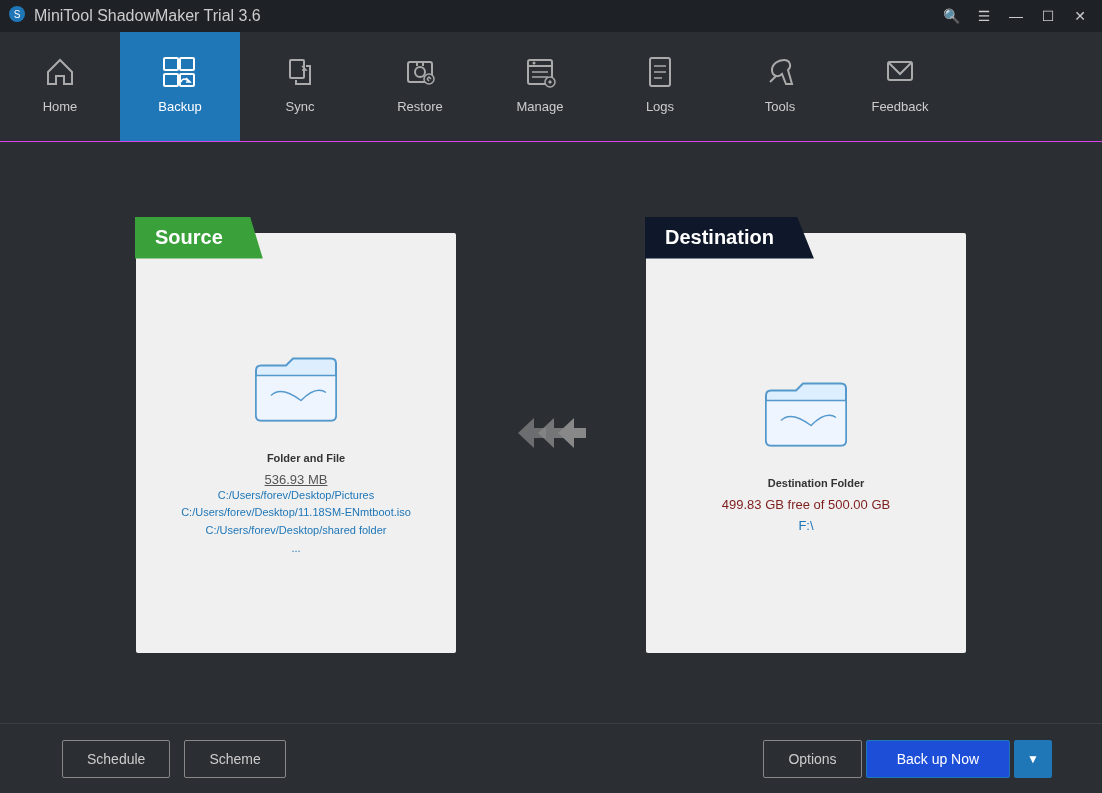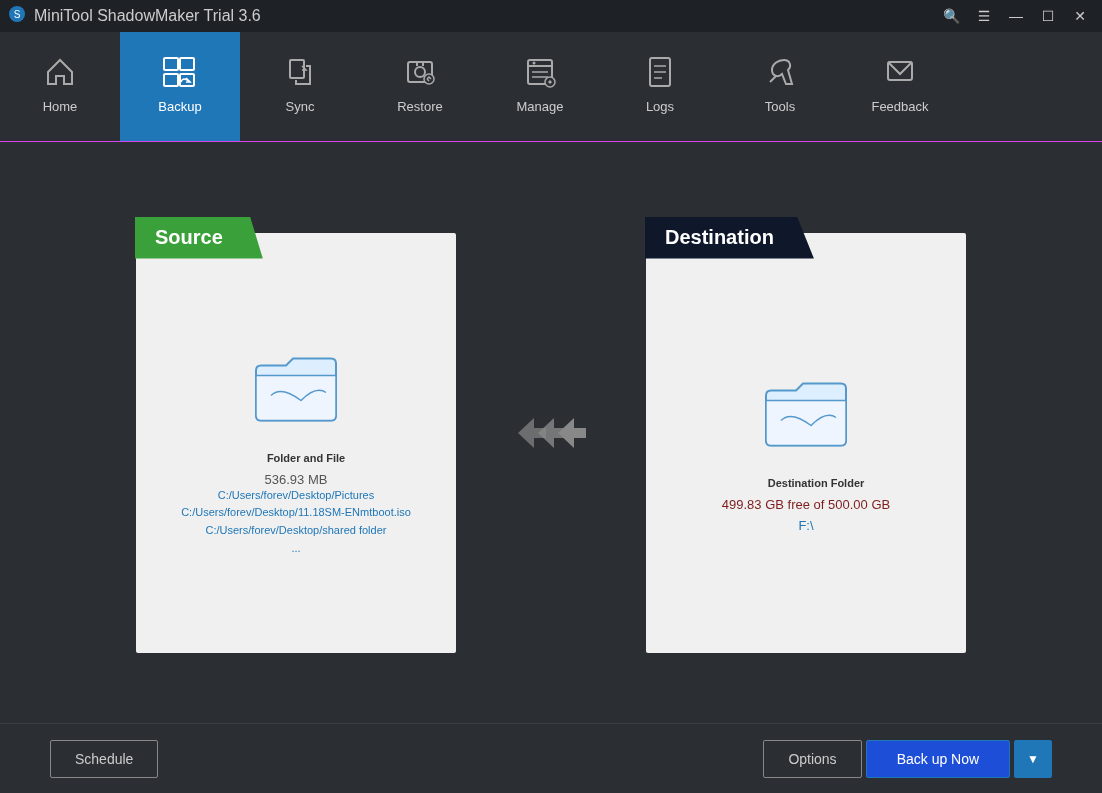--- a/index.html
+++ b/index.html
@@ -141,20 +141,21 @@
       font-size: 11px;
       font-weight: bold;
       color: #333;
       margin-bottom: 8px;
       margin-left: 20px;
     }
     .card-size {
       font-size: 13px;
       color: #555;
       margin-bottom: 0;
+      text-decoration: underline;
     }
     .card-paths {
       font-size: 11px;
       color: #2077b8;
       text-align: center;
       line-height: 1.6;
     }
     .card-free {
       font-size: 13px;
       color: #7f1d1d;
@@ -180,20 +181,21 @@
       background: #2b2f33;
       display: flex;
       align-items: center;
       justify-content: space-between;
       padding: 0 50px;
       border-top: 1px solid #3a3f45;
     }
     .bottom-left {
       display: flex;
       gap: 14px;
+      margin-left: 12px;
     }
     .bottom-right {
       display: flex;
       gap: 4px;
       padding-left: 20px;
     }
     .btn {
       padding: 10px 24px;
       border: 1px solid #888;
       background: transparent;
@@ -381,19 +383,20 @@
       <div class="card-free">499.83 GB free of 500.00 GB</div>
       <div class="card-drive">F:\</div>
     </div>
   </div>
 
 </div>
 
 <div class="bottom-bar">
   <div class="bottom-left">
     <button class="btn">Schedule</button>
+    <button class="btn">Scheme</button>
   </div>
   <div class="bottom-right">
     <button class="btn">Options</button>
     <button class="btn btn-primary">Back up Now</button>
     <button class="btn-dropdown">▼</button>
   </div>
 </div>
 
 </body></html>

